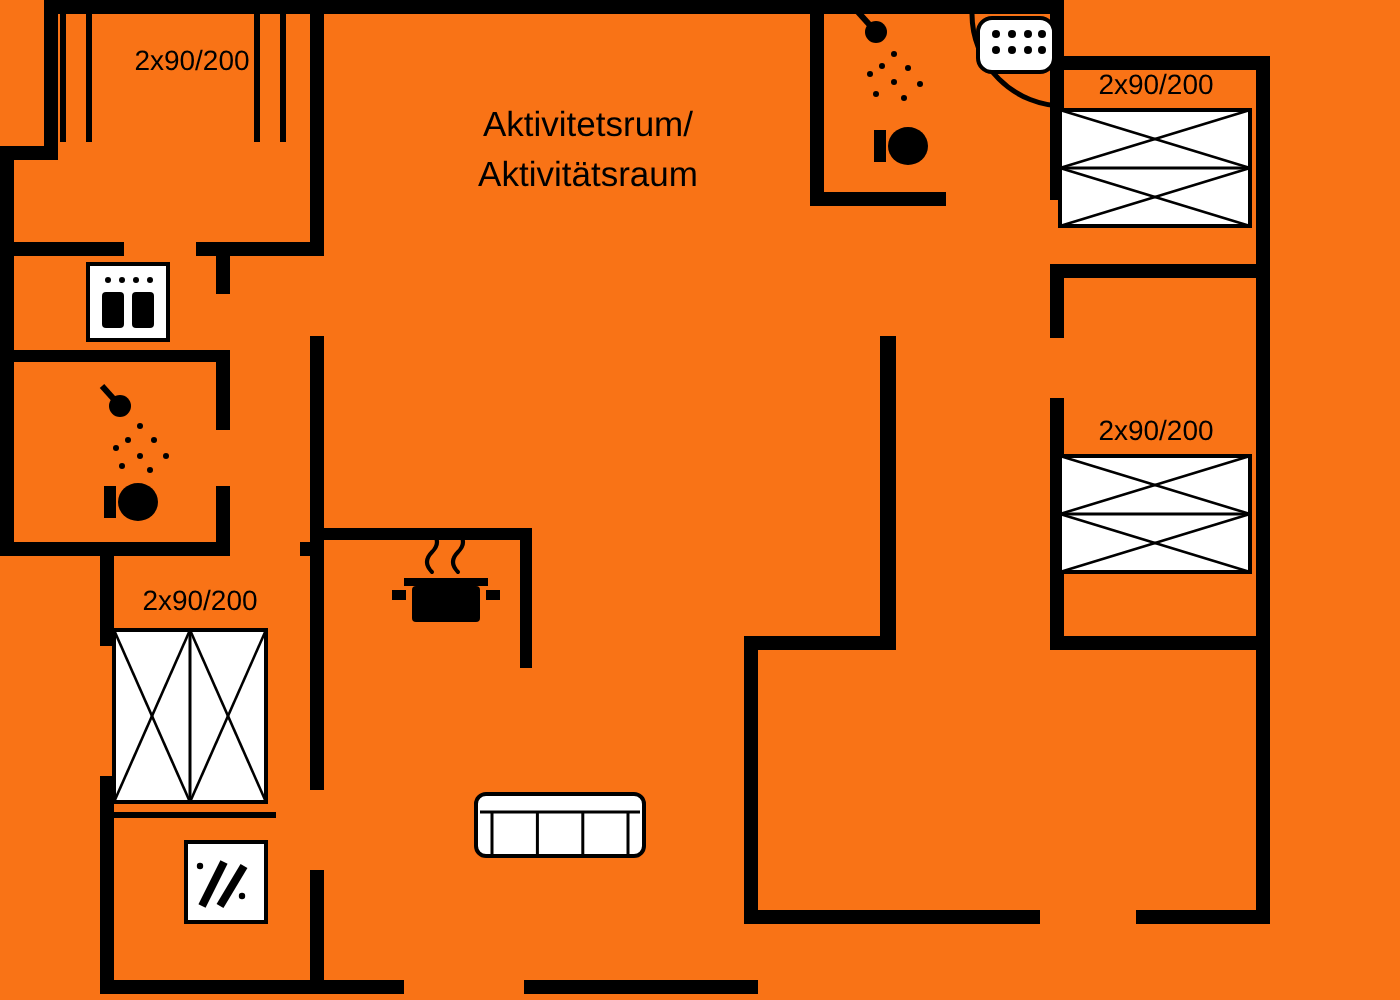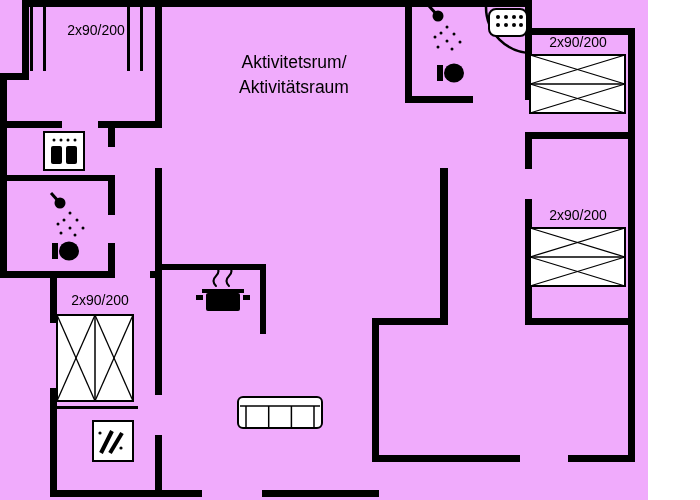--- a/index.html
+++ b/index.html
@@ -1,16 +1,16 @@
 <!DOCTYPE html>
 <html><head>
 <meta charset="utf-8">
 <style>
   html,body{margin:0;padding:0;background:#ffffff;}
-  .canvas{position:relative;width:648px;height:500px;background:#f0abfc;overflow:hidden;
+  .canvas{position:relative;width:700px;height:500px;background:#f97316;overflow:hidden;
           font-family:"Liberation Sans", sans-serif;}
   svg{display:block;}
   .w{fill:#000000;}
   .thin{fill:#000000;}
   .outline{fill:#ffffff;stroke:#000000;stroke-width:2;}
   .stroke{fill:none;stroke:#000000;}
   text{fill:#000000;}
   .bed-label{font-size:14px;text-anchor:middle;}
   .room-label{font-size:17.5px;text-anchor:middle;}
 </style>

